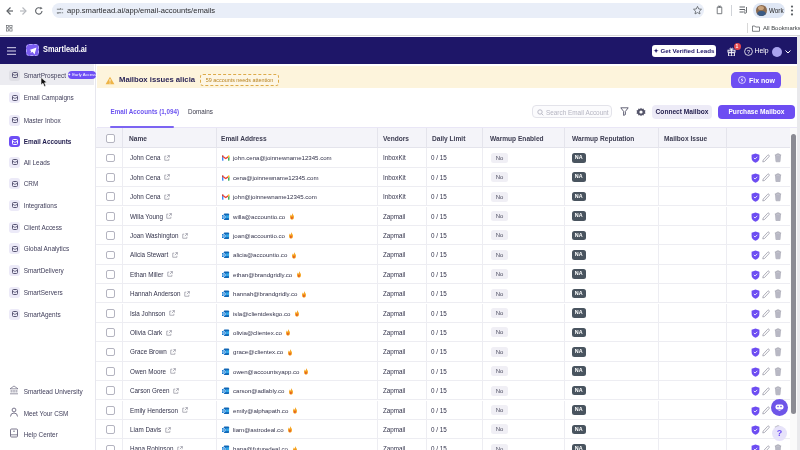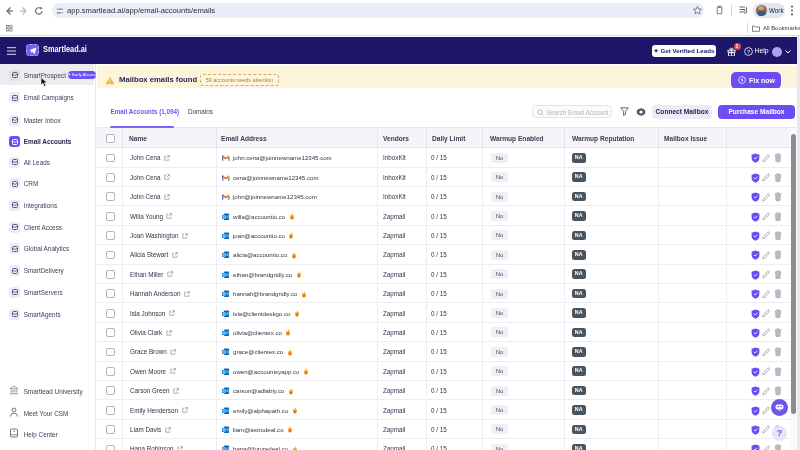--- a/index.html
+++ b/index.html
@@ -243,21 +243,21 @@
       </svg>
       <div class="stext" style="color:#42405c">Help Center</div>
     </div>
   </div>
 <div id="banner">
     <svg style="position:absolute;left:8px;top:10px" width="10" height="9" viewBox="0 0 12 11">
       <path d="M6 0.8 L11.4 10.2 H0.6 Z" fill="#eeb446"></path>
       <rect x="5.45" y="3.6" width="1.1" height="3.4" rx="0.5" fill="#fff"></rect>
       <circle cx="6" cy="8.5" r="0.7" fill="#fff"></circle>
     </svg>
-    <div style="position:absolute;left:22px;top:8.5px;font-size:7.7px;font-weight:bold;color:#241f53">Mailbox emails found</div>
+    <div style="position:absolute;left:22px;top:8.5px;font-size:7.7px;font-weight:bold;color:#241f53">Mailbox issues alicia</div>
     <div style="position:absolute;left:103px;top:8px;width:79px;height:12px;border:1px dashed #ddab4a;border-radius:3px;background:#fdf6e4;color:#b9821e;font-size:5.4px;line-height:11px;text-align:center;white-space:nowrap">59 accounts needs attention</div>
     <div style="position:absolute;left:634px;top:6px;width:50px;height:16.5px;background:#6d4df2;border-radius:5px"></div>
     <svg style="position:absolute;left:641px;top:10px" width="8" height="8" viewBox="0 0 10 10">
       <circle cx="5" cy="5" r="4.3" fill="none" stroke="#fff" stroke-width="0.9"></circle>
       <path d="M5.6 2 L3.4 5.4 H4.9 L4.4 8 L6.6 4.6 H5.1 Z" fill="#fff"></path>
     </svg>
     <div style="position:absolute;left:652px;top:10.5px;font-size:7px;font-weight:bold;color:#fff">Fix now</div>
   </div>
 <div id="tabsrow">
     <div style="position:absolute;left:13.5px;top:20px;font-size:6.3px;font-weight:bold;color:#6d55f0">Email Accounts (1,094)</div>

